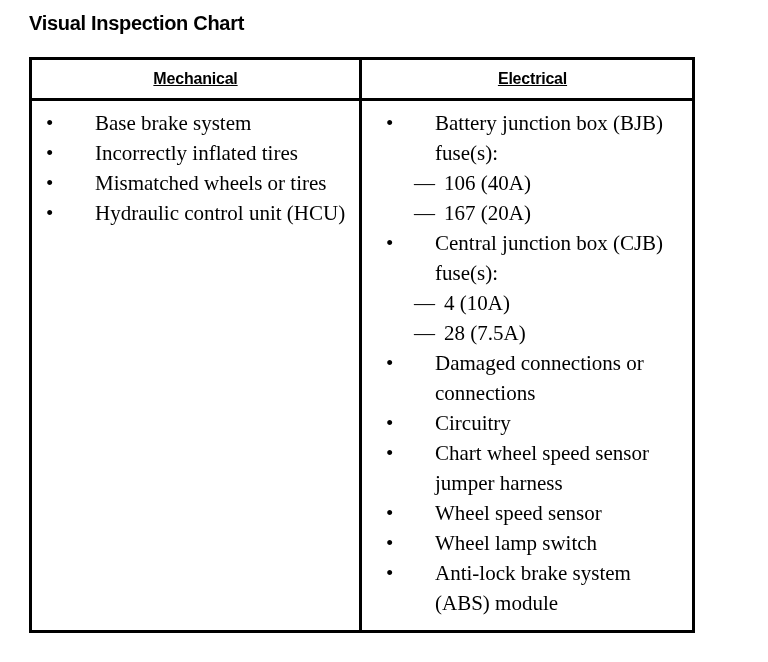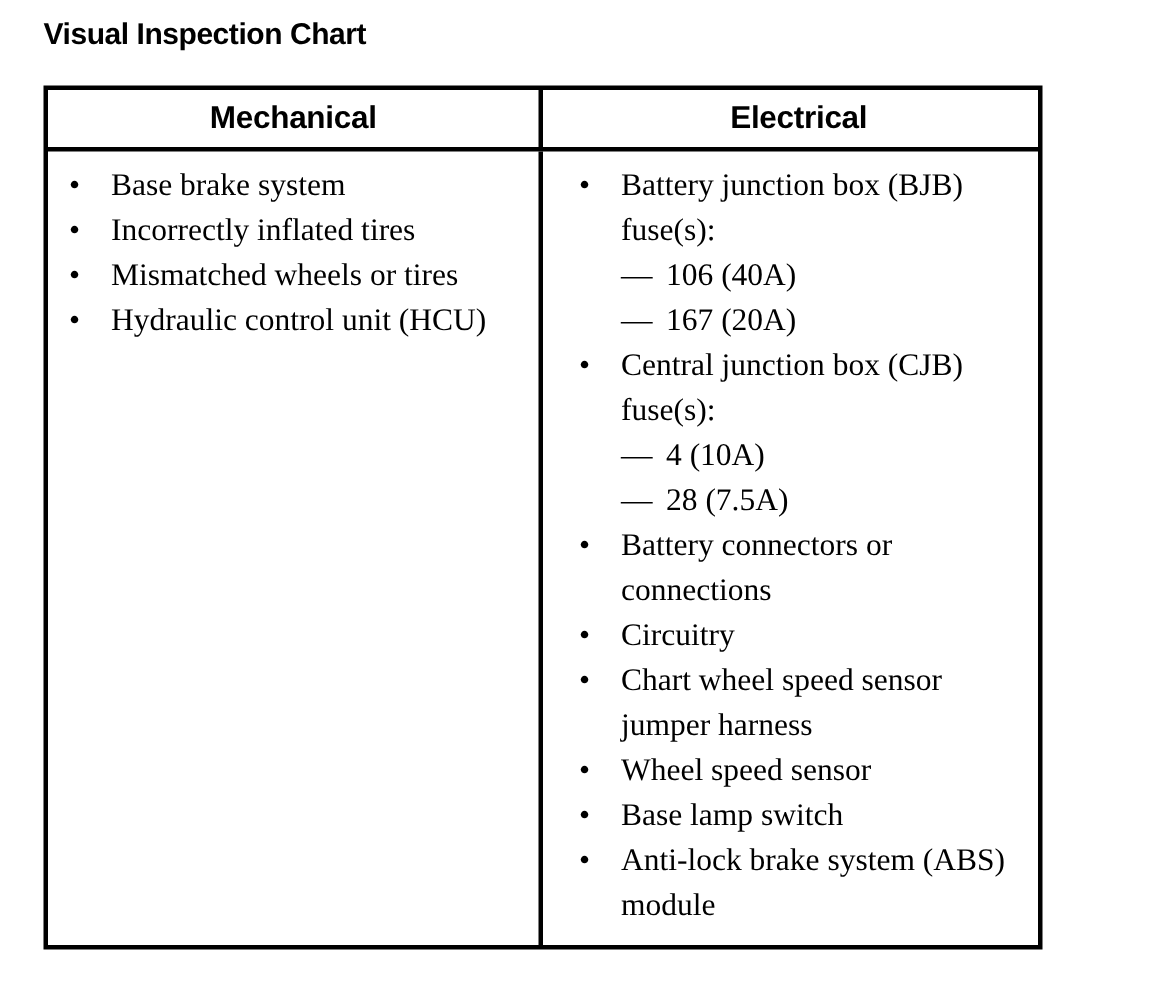--- a/index.html
+++ b/index.html
@@ -74,22 +74,23 @@
     border-right: 3px solid #000000;
   }
 
   .header-cell {
     display: flex;
     align-items: center;
     justify-content: center;
     height: 100%;
     font-family: "Liberation Sans", "DejaVu Sans", sans-serif;
     font-weight: bold;
-    font-size: 21px;
+    font-size: 16px;
     letter-spacing: -0.2px;
+    text-decoration: underline;
   }
 
   
   .body-cell {
     padding: 7px 6px 0 12px;
   }
 
   ul.bullet-list {
     list-style: none;
     margin: 0;
@@ -106,20 +107,21 @@
     position: absolute;
     left: 2px;
     top: 0;
     width: 20px;
     text-align: left;
     font-size: 21px;
     line-height: 30px;
   }
   .bullet-text {
     display: block;
+    margin-left: 21px;
   }
 
   
   ul.dash-list {
     list-style: none;
     margin: 0;
     padding: 0;
   }
   ul.dash-list > li.dash-item {
     position: relative;
@@ -206,37 +208,37 @@
             <li class="bullet-item">
               <span class="bullet-glyph">•</span>
               <span class="bullet-text">Central junction box (CJB) fuse(s):</span>
               <ul class="dash-list">
                 <li class="dash-item"><span class="dash-glyph">—</span><span>4 (10A)</span></li>
                 <li class="dash-item"><span class="dash-glyph">—</span><span>28 (7.5A)</span></li>
               </ul>
             </li>
             <li class="bullet-item">
               <span class="bullet-glyph">•</span>
-              <span class="bullet-text">Battery connectors or connections</span>
+              <span class="bullet-text">Damaged connections or connections</span>
             </li>
             <li class="bullet-item">
               <span class="bullet-glyph">•</span>
               <span class="bullet-text">Circuitry</span>
             </li>
             <li class="bullet-item">
               <span class="bullet-glyph">•</span>
               <span class="bullet-text">Chart wheel speed sensor jumper harness</span>
             </li>
             <li class="bullet-item">
               <span class="bullet-glyph">•</span>
               <span class="bullet-text">Wheel speed sensor</span>
             </li>
             <li class="bullet-item">
               <span class="bullet-glyph">•</span>
-              <span class="bullet-text">Base lamp switch</span>
+              <span class="bullet-text">Wheel lamp switch</span>
             </li>
             <li class="bullet-item">
               <span class="bullet-glyph">•</span>
               <span class="bullet-text">Anti-lock brake system (ABS) module</span>
             </li>
           </ul>
       </div>
     </div>
 
   </div>

